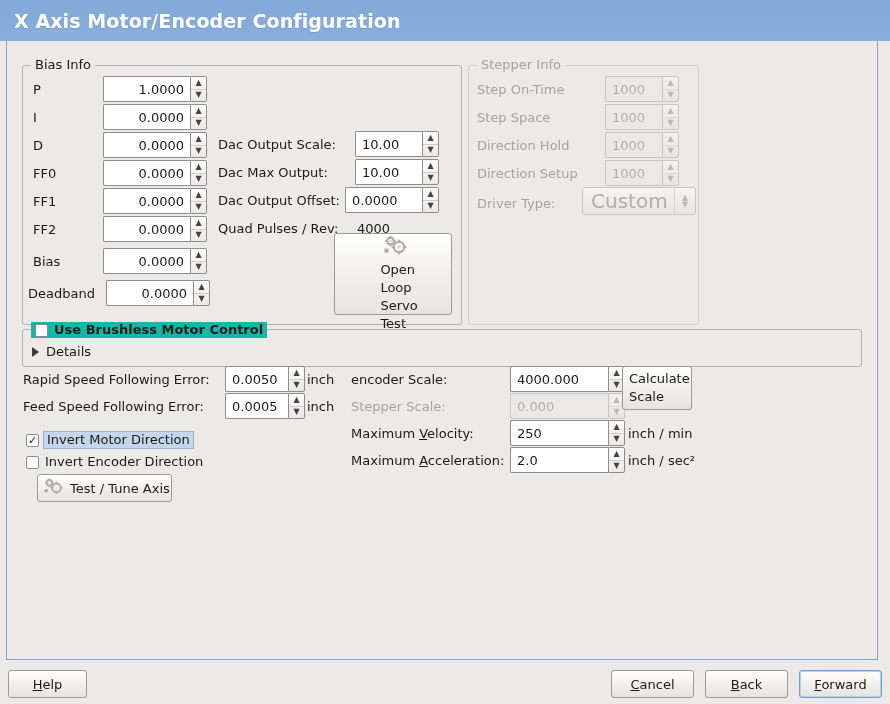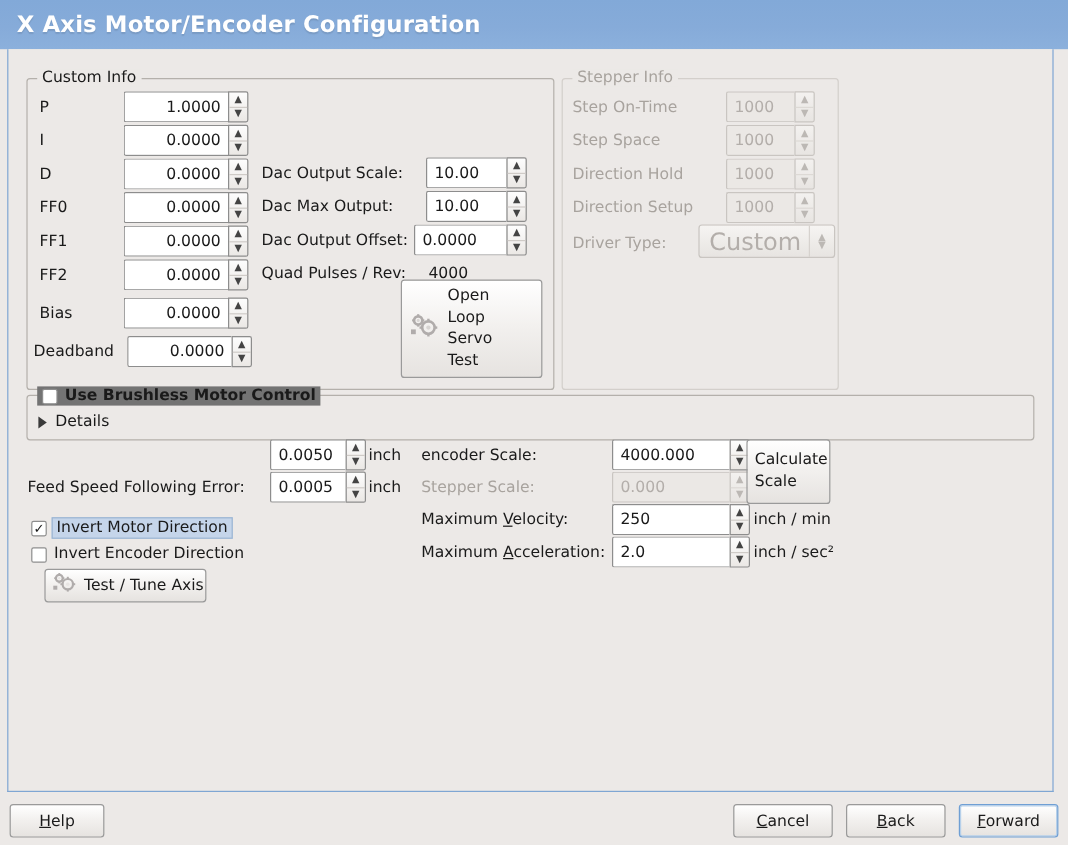--- a/index.html
+++ b/index.html
@@ -179,21 +179,21 @@
     font-size: 13px;
     color: #1a1a1a;
     cursor: default;
   }
   .btn.focus {
     border-color: #6f9fd4;
     box-shadow: 0 0 0 1px #b6d0ea inset;
   }
 
   .btn-openloop {
-    flex-direction: row;
+    flex-direction: column;
     align-items: center;
     justify-content: flex-start;
     padding-left: 6px;
   }
   .btn-openloop .txt {
     display: flex;
     flex-direction: column;
     align-items: flex-start;
     line-height: 18px;
     margin-left: 6px;
@@ -278,21 +278,21 @@
 </head>
 <body>
 
 <div class="titlebar">
   <div class="title">X Axis Motor/Encoder Configuration</div>
 </div>
 
 <div class="content">
 
   <div class="group" style="left:15px; top:24px; width:440px; height:260px;">
-    <div class="legend">Custom Info</div>
+    <div class="legend">Bias Info</div>
   </div>
 
   <div class="lbl" style="left:26px; top:41px;">P</div>
   <div class="lbl" style="left:26px; top:69px;">I</div>
   <div class="lbl" style="left:26px; top:97px;">D</div>
   <div class="lbl" style="left:26px; top:125px;">FF0</div>
   <div class="lbl" style="left:26px; top:153px;">FF1</div>
   <div class="lbl" style="left:26px; top:181px;">FF2</div>
   <div class="lbl" style="left:26px; top:213px;">Bias</div>
   <div class="lbl" style="left:21px; top:245px;">Deadband</div>
@@ -454,29 +454,30 @@
   <div class="combo" style="left:575px; top:146px; width:114px;">
     <div class="val">Custom</div>
     <div class="arrows">
       <span>▲</span>
         <span>▼</span>
     </div>
   </div>
 
   <div class="group" style="left:15px; top:288px; width:840px; height:38px;">
   </div>
-  <div class="cb" style="left:24px; top:281px; background:#737373; padding:0 4px;">
+  <div class="cb" style="left:24px; top:281px; background:#14b8a6; padding:0 4px;">
     <span class="box"></span>
     <span class="txt bold">Use Brushless Motor Control</span>
   </div>
   <div class="disc" style="left:24px; top:303px;">
     <span class="tri"></span>
     <span>Details</span>
   </div>
 
+  <div class="lbl" style="left:16px; top:331px;">Rapid Speed Following Error:</div>
   <div class="spin" style="left:218px; top:325px; width:80px;">
     <div class="fld">0.0050</div>
     <div class="btns">
       <div class="ar up">▲</div>
       <div class="ar dn">▼</div>
     </div>
   </div>
   <div class="lbl" style="left:300px; top:331px;">inch</div>
 
   <div class="lbl" style="left:16px; top:358px;">Feed Speed Following Error:</div>
@@ -558,21 +559,21 @@
   </div>
   <div class="spin" style="left:503px; top:406px; width:115px;">
     <div class="fld">2.0</div>
     <div class="btns">
       <div class="ar up">▲</div>
       <div class="ar dn">▼</div>
     </div>
   </div>
   <div class="lbl" style="left:621px; top:412px;">inch / sec²</div>
 
-  <div class="btn btn-calc" style="left:615px; top:325px; width:70px; height:54px;">
+  <div class="btn btn-calc" style="left:615px; top:325px; width:70px; height:44px;">
     <span>Calculate</span>
     <span>Scale</span>
   </div>
 
 </div>
 
 <div class="bottombar">
   <div class="btn" style="left:8px; top:10px; width:79px; height:28px;">
     <span><span class="mn">H</span><span>elp</span></span>
   </div>

